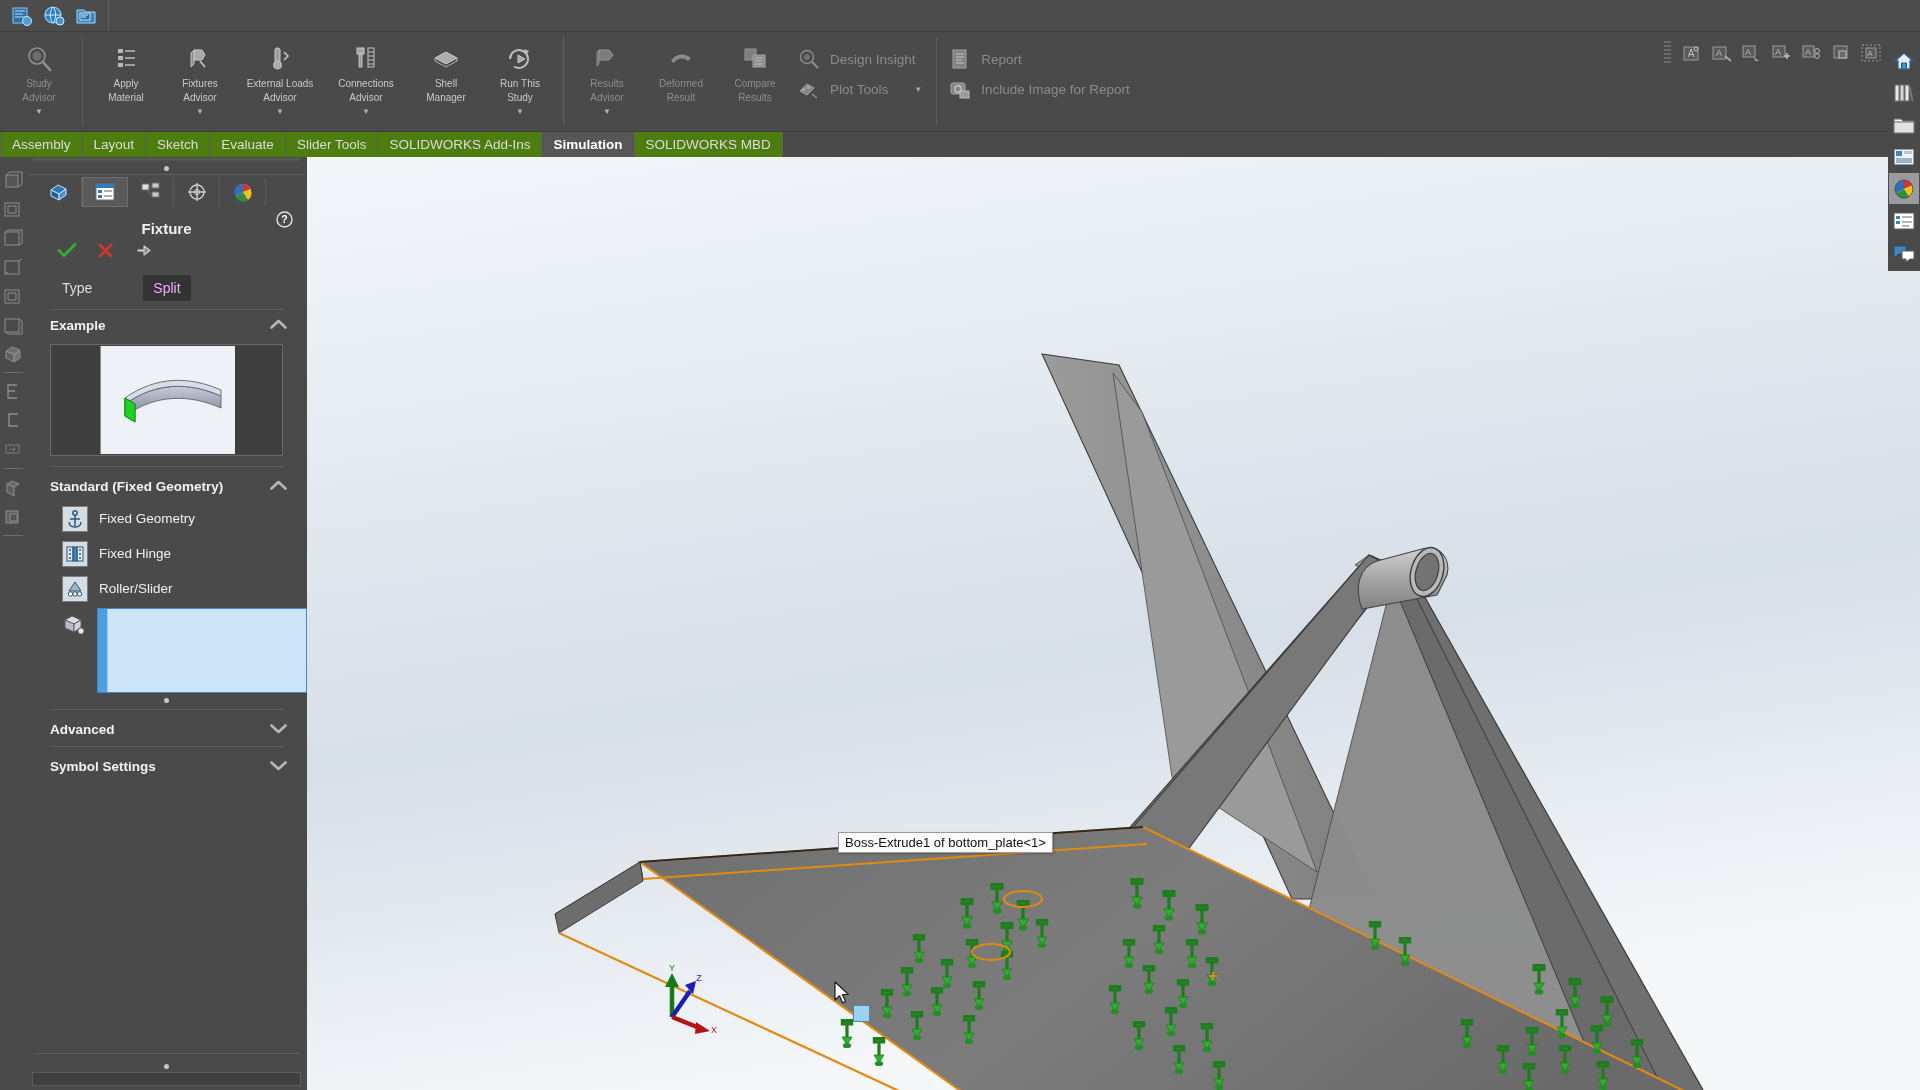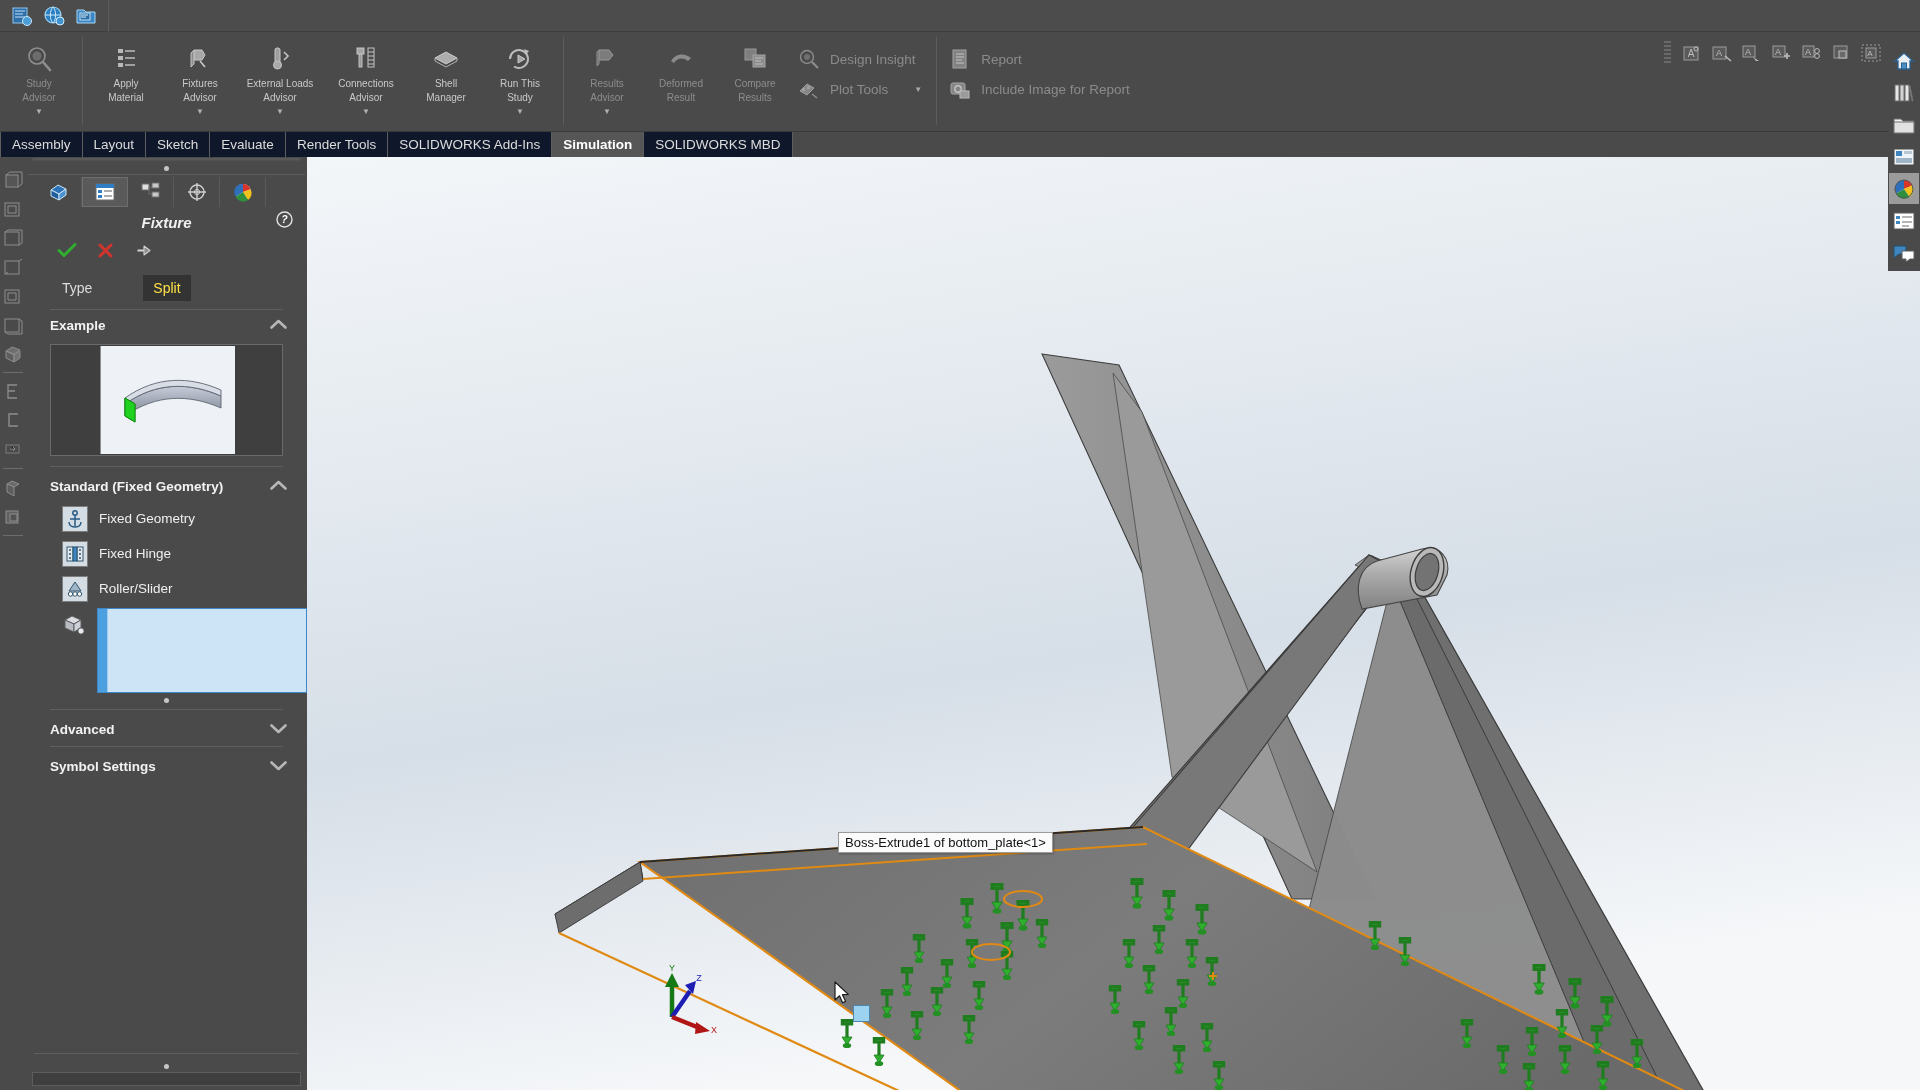--- a/index.html
+++ b/index.html
@@ -58,21 +58,21 @@
   .grip { width:7px; height:24px;
      background:repeating-linear-gradient(to bottom,#6a6a6a 0 2px,#4a4a4a 2px 4px);
      margin-right:5px; }
   .anno-ic { width:30px; height:26px; display:flex; align-items:center; justify-content:center; }
 
   
   .cmdtabs { position:absolute; left:0; top:132px; height:25px; display:flex;
      background:#4a4a4a; z-index:5;}
   .cmdtab { height:25px; padding:0 11px; display:flex; align-items:center;
      font-size:13.5px; color:#dcdcdc; border-right:1px solid #5e5e5e;
-     background:#0f172a; }
+     background:#4d7c0f; }
   .cmdtab:first-child{ border-left:1px solid #5e5e5e;}
   .cmdtab.active { background:#565656; color:#ffffff; font-weight:bold; }
 
   
   .leftrail { position:absolute; left:0; top:157px; width:26px; height:933px;
      background:#4a4a4a; padding-top:8px; display:flex; flex-direction:column;
      align-items:center; }
   .rail-ic { width:24px; height:29px; display:flex; align-items:center; justify-content:center; }
   .rail-div { width:20px; height:1px; background:#6d6d6d; margin:4px 0; }
 
@@ -84,30 +84,30 @@
       background:linear-gradient(to bottom,#5d5d5d,#555 50%,#474747); border-radius:2px;}
   .pm-handle { height:12px; display:flex; align-items:center; justify-content:center; }
   .pm-dot { width:5px; height:5px; border-radius:50%; background:#c6c6c6; }
   .pm-rule { height:1px; background:#5e5e5e; margin:0 2px; }
 
   .pm-tabs { display:flex; height:32px; padding:2px 4px 0 10px; }
   .pm-tab { width:46px; height:30px; display:flex; align-items:center; justify-content:center;
      border-right:1px solid #5a5a5a; }
   .pm-tab.sel { background:#5a5a5a; border:1px solid #6e6e6e; }
 
-  .pm-title { position:relative; height:30px; display:flex; align-items:center;
-     justify-content:center; font-weight:bold; font-size:15px; color:#f0f0f0;font-style:italic; }
+  .pm-title { position:relative; height:30px; display:flex; align-items:flex-end;
+     justify-content:center; font-weight:bold; font-size:15px; color:#f0f0f0; }
   .pm-help { position:absolute; right:14px; top:4px; }
 
   .pm-actions { height:30px; display:flex; align-items:center; padding-left:32px; gap:22px; }
 
   .pm-typetabs { display:flex; height:26px; margin:8px 0 0 26px;gap:41px; }
   .pm-ttab { padding:0 10px; height:26px; display:flex; align-items:center;
      font-size:14px; color:#dcdcdc; }
-  .pm-ttab.sel { background:#333333; color:#fde047; }
+  .pm-ttab.sel { background:#333333; color:#f0abfc; }
 
   .pm-sep { height:1px; background:#5e5e5e; margin:8px 24px 0 24px; }
 
   .pm-sechead { display:flex; align-items:center; height:30px; padding:0 20px 0 24px;
      font-weight:bold; font-size:13.5px; color:#f2f2f2; }
   .pm-sechead .chev { margin-left:auto; }
 
   .pm-example { margin:4px 24px 0 24px; height:112px; background:#3f3f3f;
      border:1px solid #6a6a6a; position:relative; overflow:hidden;
      display:flex; align-items:center; justify-content:center;}
@@ -457,21 +457,21 @@
     <div class="cmdtab">
         <span>Layout</span>
       </div>
     <div class="cmdtab">
         <span>Sketch</span>
       </div>
     <div class="cmdtab">
         <span>Evaluate</span>
       </div>
     <div class="cmdtab">
-        <span>Render Tools</span>
+        <span>Slider Tools</span>
       </div>
     <div class="cmdtab">
         <span>SOLIDWORKS Add-Ins</span>
       </div>
     <div class="cmdtab active">
         <span>Simulation</span>
       </div>
     <div class="cmdtab">
         <span>SOLIDWORKS MBD</span>
       </div>

